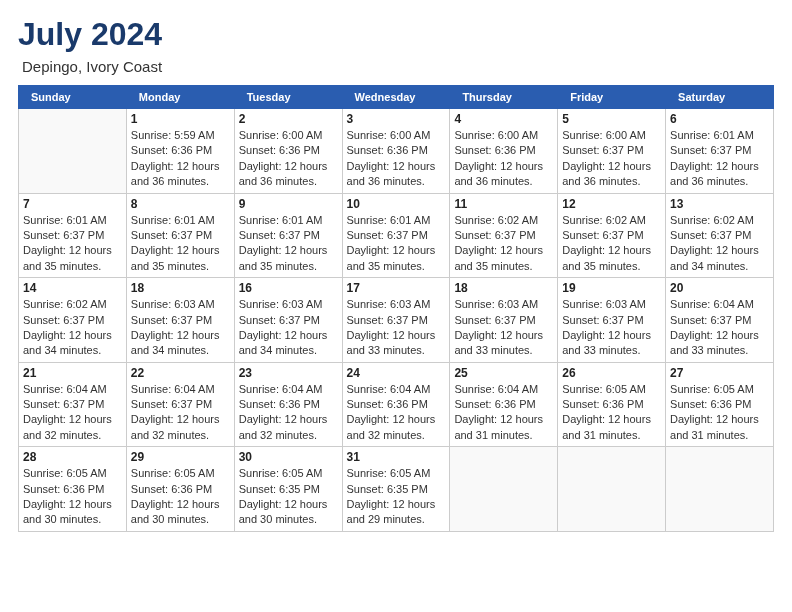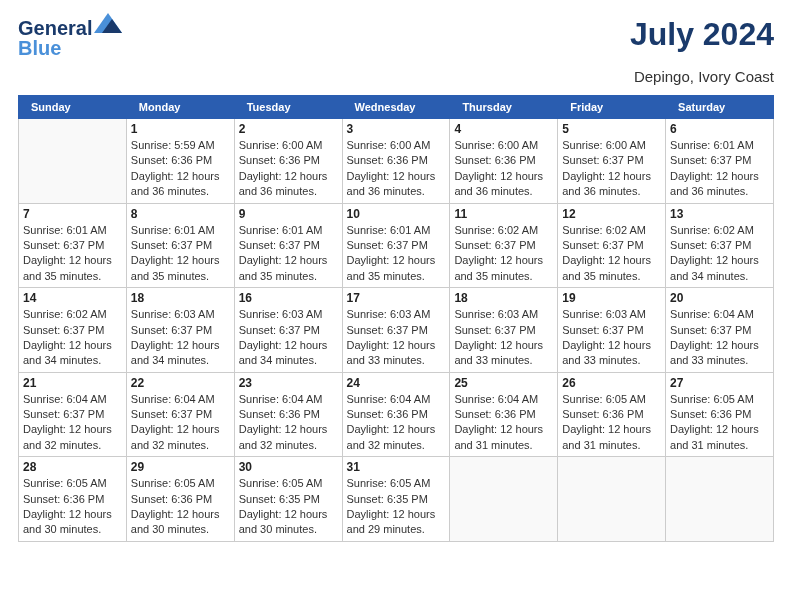--- a/index.html
+++ b/index.html
@@ -41,21 +41,21 @@
     }
     .month-title {
       font-size: 32px;
       font-weight: bold;
       color: #1a3a6b;
       line-height: 1;
     }
     .location-title {
       font-size: 15px;
       color: #333;
-      margin-top: 18px;
+      margin-top: 8px;
     }
     table {
       width: 100%;
       border-collapse: collapse;
       table-layout: fixed;
     }
     th {
       background-color: #2a5db0;
       color: #fff;
       font-size: 11px;
@@ -88,29 +88,20 @@
     }
     tr:last-child td {
       height: 62px;
     }
   </style>
 </head>
 <body>
 
 <div class="page">
   <div class="header">
-    <div class="logo">
-      <div style="display:flex;align-items:center;">
-        <span class="logo-text">General<br><span>Blue</span></span>
-        <svg width="32" height="32" viewBox="0 0 32 32" style="margin-left:2px;margin-top:-18px;">
-          <polygon points="0,20 14,0 28,20" fill="#4a90d9"></polygon>
-          <polygon points="8,20 18,6 28,20" fill="#1a3a6b"></polygon>
-        </svg>
-      </div>
-    </div>
     <div class="title-block">
       <div class="month-title">July 2024</div>
       <div class="location-title">Depingo, Ivory Coast</div>
     </div>
   </div>
 
   <table>
     <thead>
       <tr id="header-row">
           <th>Sunday</th>

